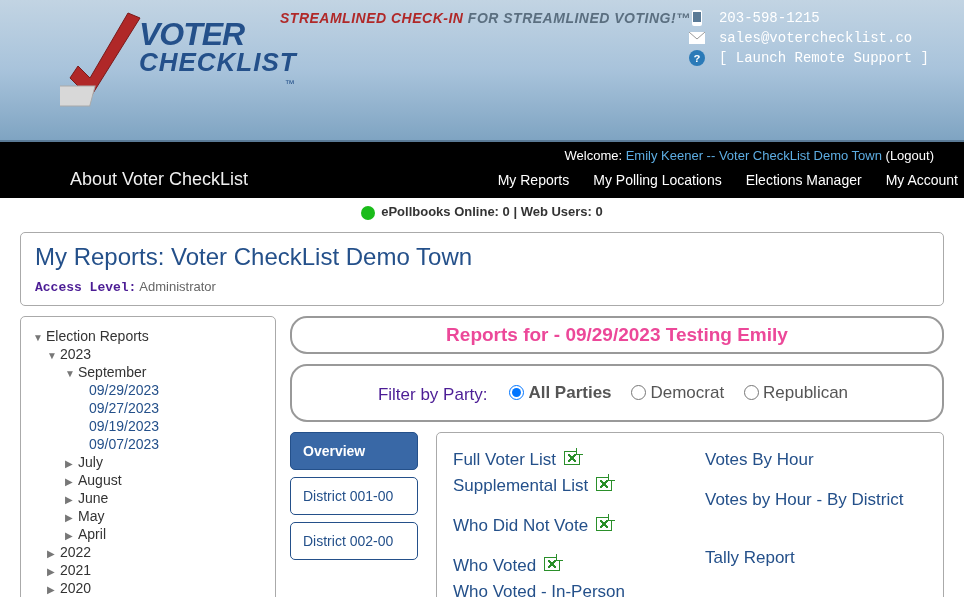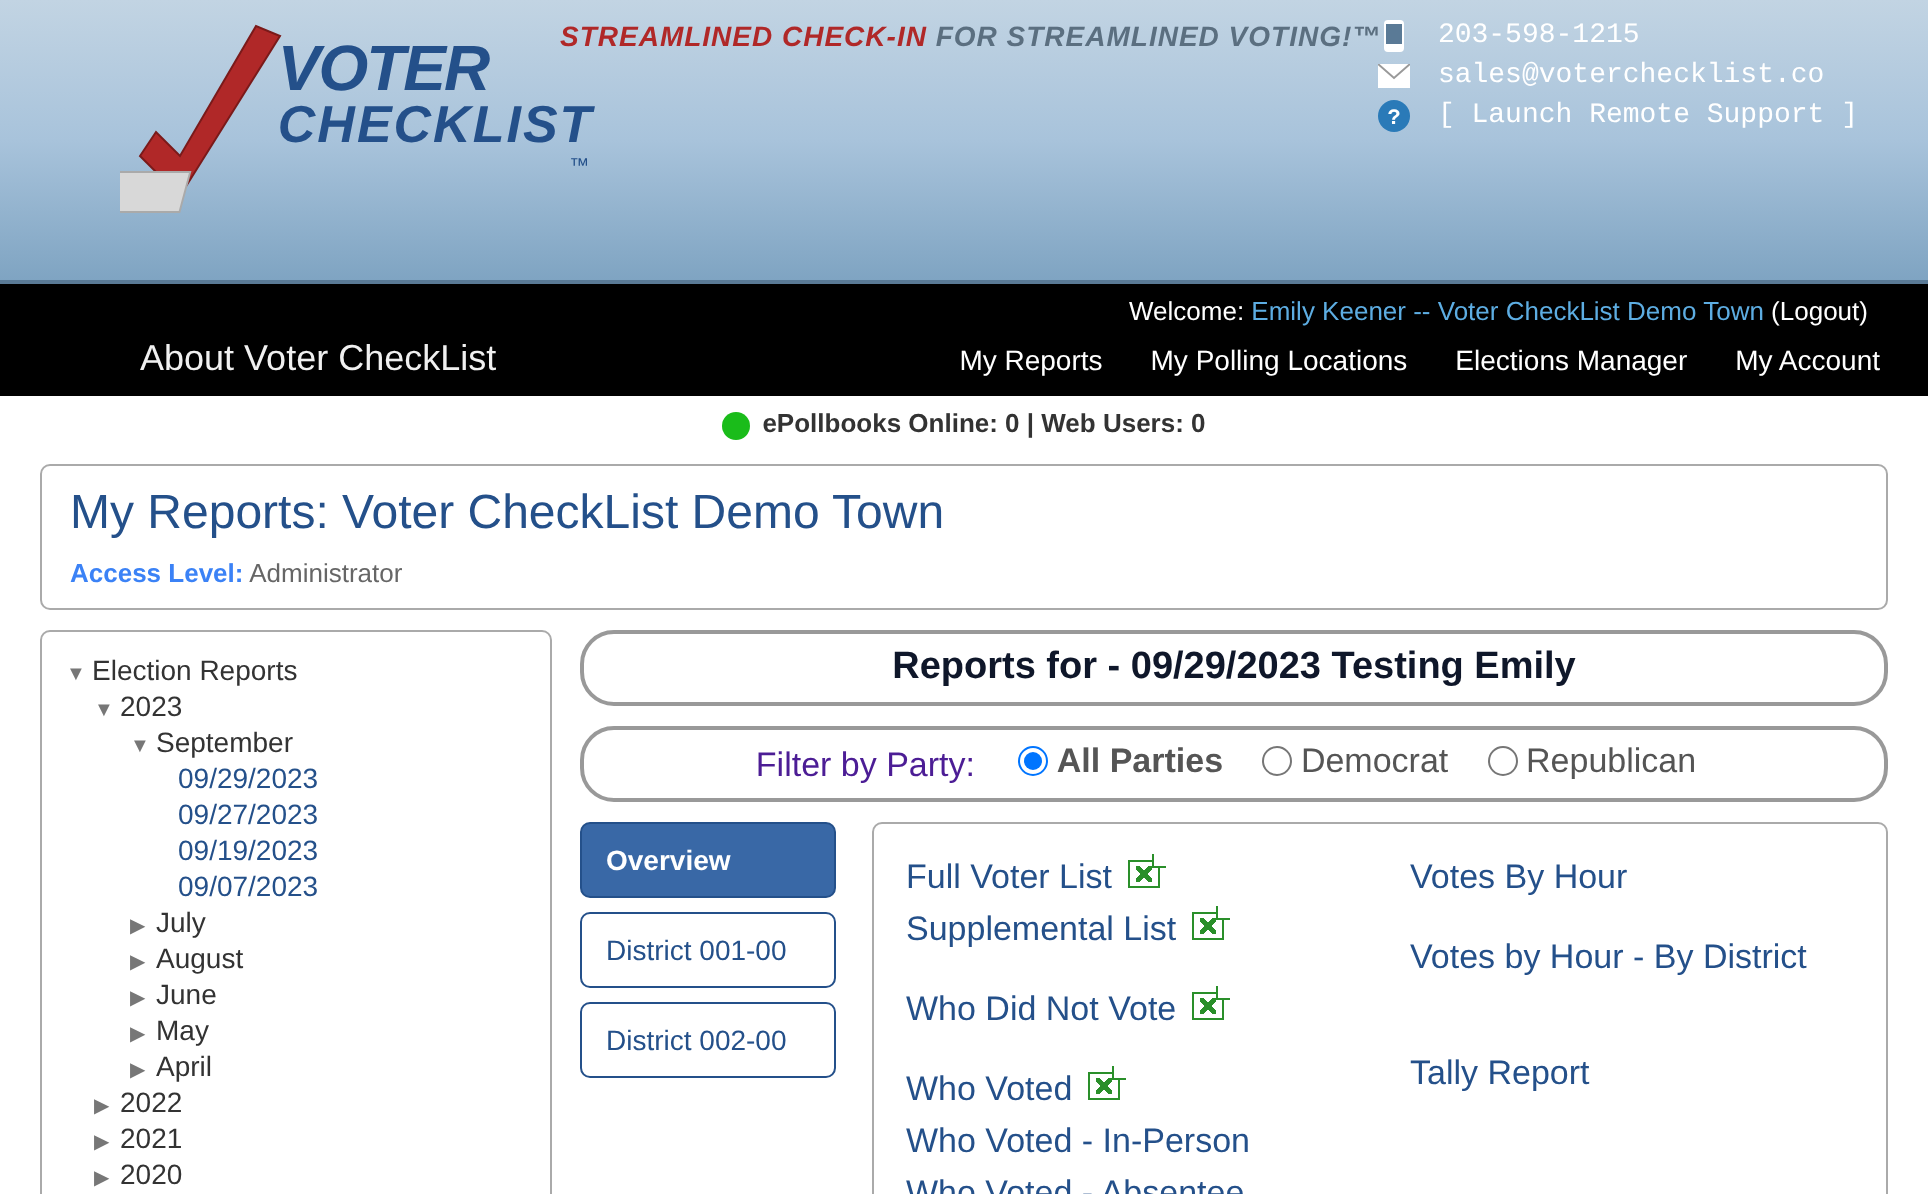--- a/index.html
+++ b/index.html
@@ -17,46 +17,46 @@
 
 .contact-block { position: absolute; right: 35px; top: 10px; color: #fff; font-size: 14px; }
 .contact-row { margin-bottom: 4px; display: flex; align-items: flex-end; font-family: Liberation Mono, monospace; }
 .contact-icon { width: 20px; height: 16px; margin-right: 12px; display: inline-flex; align-items: center; justify-content: center; }
 
 .black-bar { background: #000; color: #fff; }
 .welcome-line { text-align: right; padding: 6px 30px 0 0; font-size: 13px; }
 .welcome-line .hl { color: #5dade2; }
 .nav-row { display: flex; justify-content: space-between; align-items: center; padding: 6px 0 8px 0; }
 .nav-left { padding-left: 70px; color: #f0f0f0; font-size: 18px; }
-.nav-right { padding-right: 24px; display: flex; gap: 24px; }
+.nav-right { padding-right: 6px; display: flex; gap: 24px; }
 .nav-right a { color: #fff; text-decoration: none; font-size: 14px; cursor: pointer; }
 
 .status-bar { text-align: center; padding: 6px 0; font-size: 13px; font-weight: bold; color: #333; }
 .status-dot { display: inline-block; width: 14px; height: 14px; border-radius: 50%; background: #1abc1a; vertical-align: middle; margin-right: 6px; }
 
 .title-panel { margin: 6px 20px 10px 20px; border: 1px solid #aaa; border-radius: 5px; padding: 10px 14px; }
 .title-panel h1 { color: #24508a; font-size: 24px; font-weight: normal; margin-bottom: 8px; }
 .access-level { color: #666; font-size: 13px; }
-.access-level b { color: #3b82f6; }
+.access-level b { color: #4c1d95; font-family: Liberation Mono, monospace; }
 
 .main-cols { display: flex; gap: 14px; padding: 0 20px 20px 20px; }
 .tree-panel { width: 256px; border: 1px solid #aaa; border-radius: 5px; padding: 10px 12px; font-size: 14px; }
 .tree ul { list-style: none; }
 .tree li { padding: 1px 0; cursor: pointer; color: #333; }
 .tree .arrow { display: inline-block; width: 10px; color: #777; font-size: 10px; margin-right: 3px; }
 .tree .lvl1 { padding-left: 14px; }
 .tree .lvl2 { padding-left: 32px; }
 .tree .lvl3 { padding-left: 56px; color: #24508a; }
 .tree .lvl2-collapsed { padding-left: 32px; }
 
 .right-col { flex: 1; display: flex; flex-direction: column; gap: 10px; }
 .pill-panel { border: 2px solid #999; border-radius: 17px; padding: 6px 16px; text-align: center; }
-.reports-for { color: #0f172a; font-weight: bold; font-size: 19px; }
+.reports-for { color: #ec4899; font-weight: bold; font-size: 19px; }
 .filter-label { color: #4c1d95; font-weight: normal; font-size: 17px; margin-right: 10px; text-align: center; }
-.radio-opt { margin: 0 8px; font-size: 17px; color: #555; display: inline-flex; align-items: center; gap: 4px; }
+.radio-opt { margin: 11px 8px; font-size: 17px; color: #555; display: inline-flex; align-items: center; gap: 4px; }
 .radio-opt input { width: 15px; height: 15px; }
 .radio-opt.active { font-weight: bold; }
 
 .detail-row { display: flex; gap: 18px; }
 .tab-col { width: 128px; display: flex; flex-direction: column; gap: 7px; }
 .tab-btn { border: 1px solid #24508a; border-radius: 5px; padding: 10px 12px; font-size: 14px; text-align: left; color: #24508a; background: #fff; cursor: pointer; }
 .tab-btn.active { background: #3968a6; color: #fff; font-weight: bold; }
 
 .reports-box { flex: 1; border: 1px solid #aaa; border-radius: 5px; padding: 14px 16px; display: flex; gap: 30px; }
 .report-links-col { flex: 1; }

